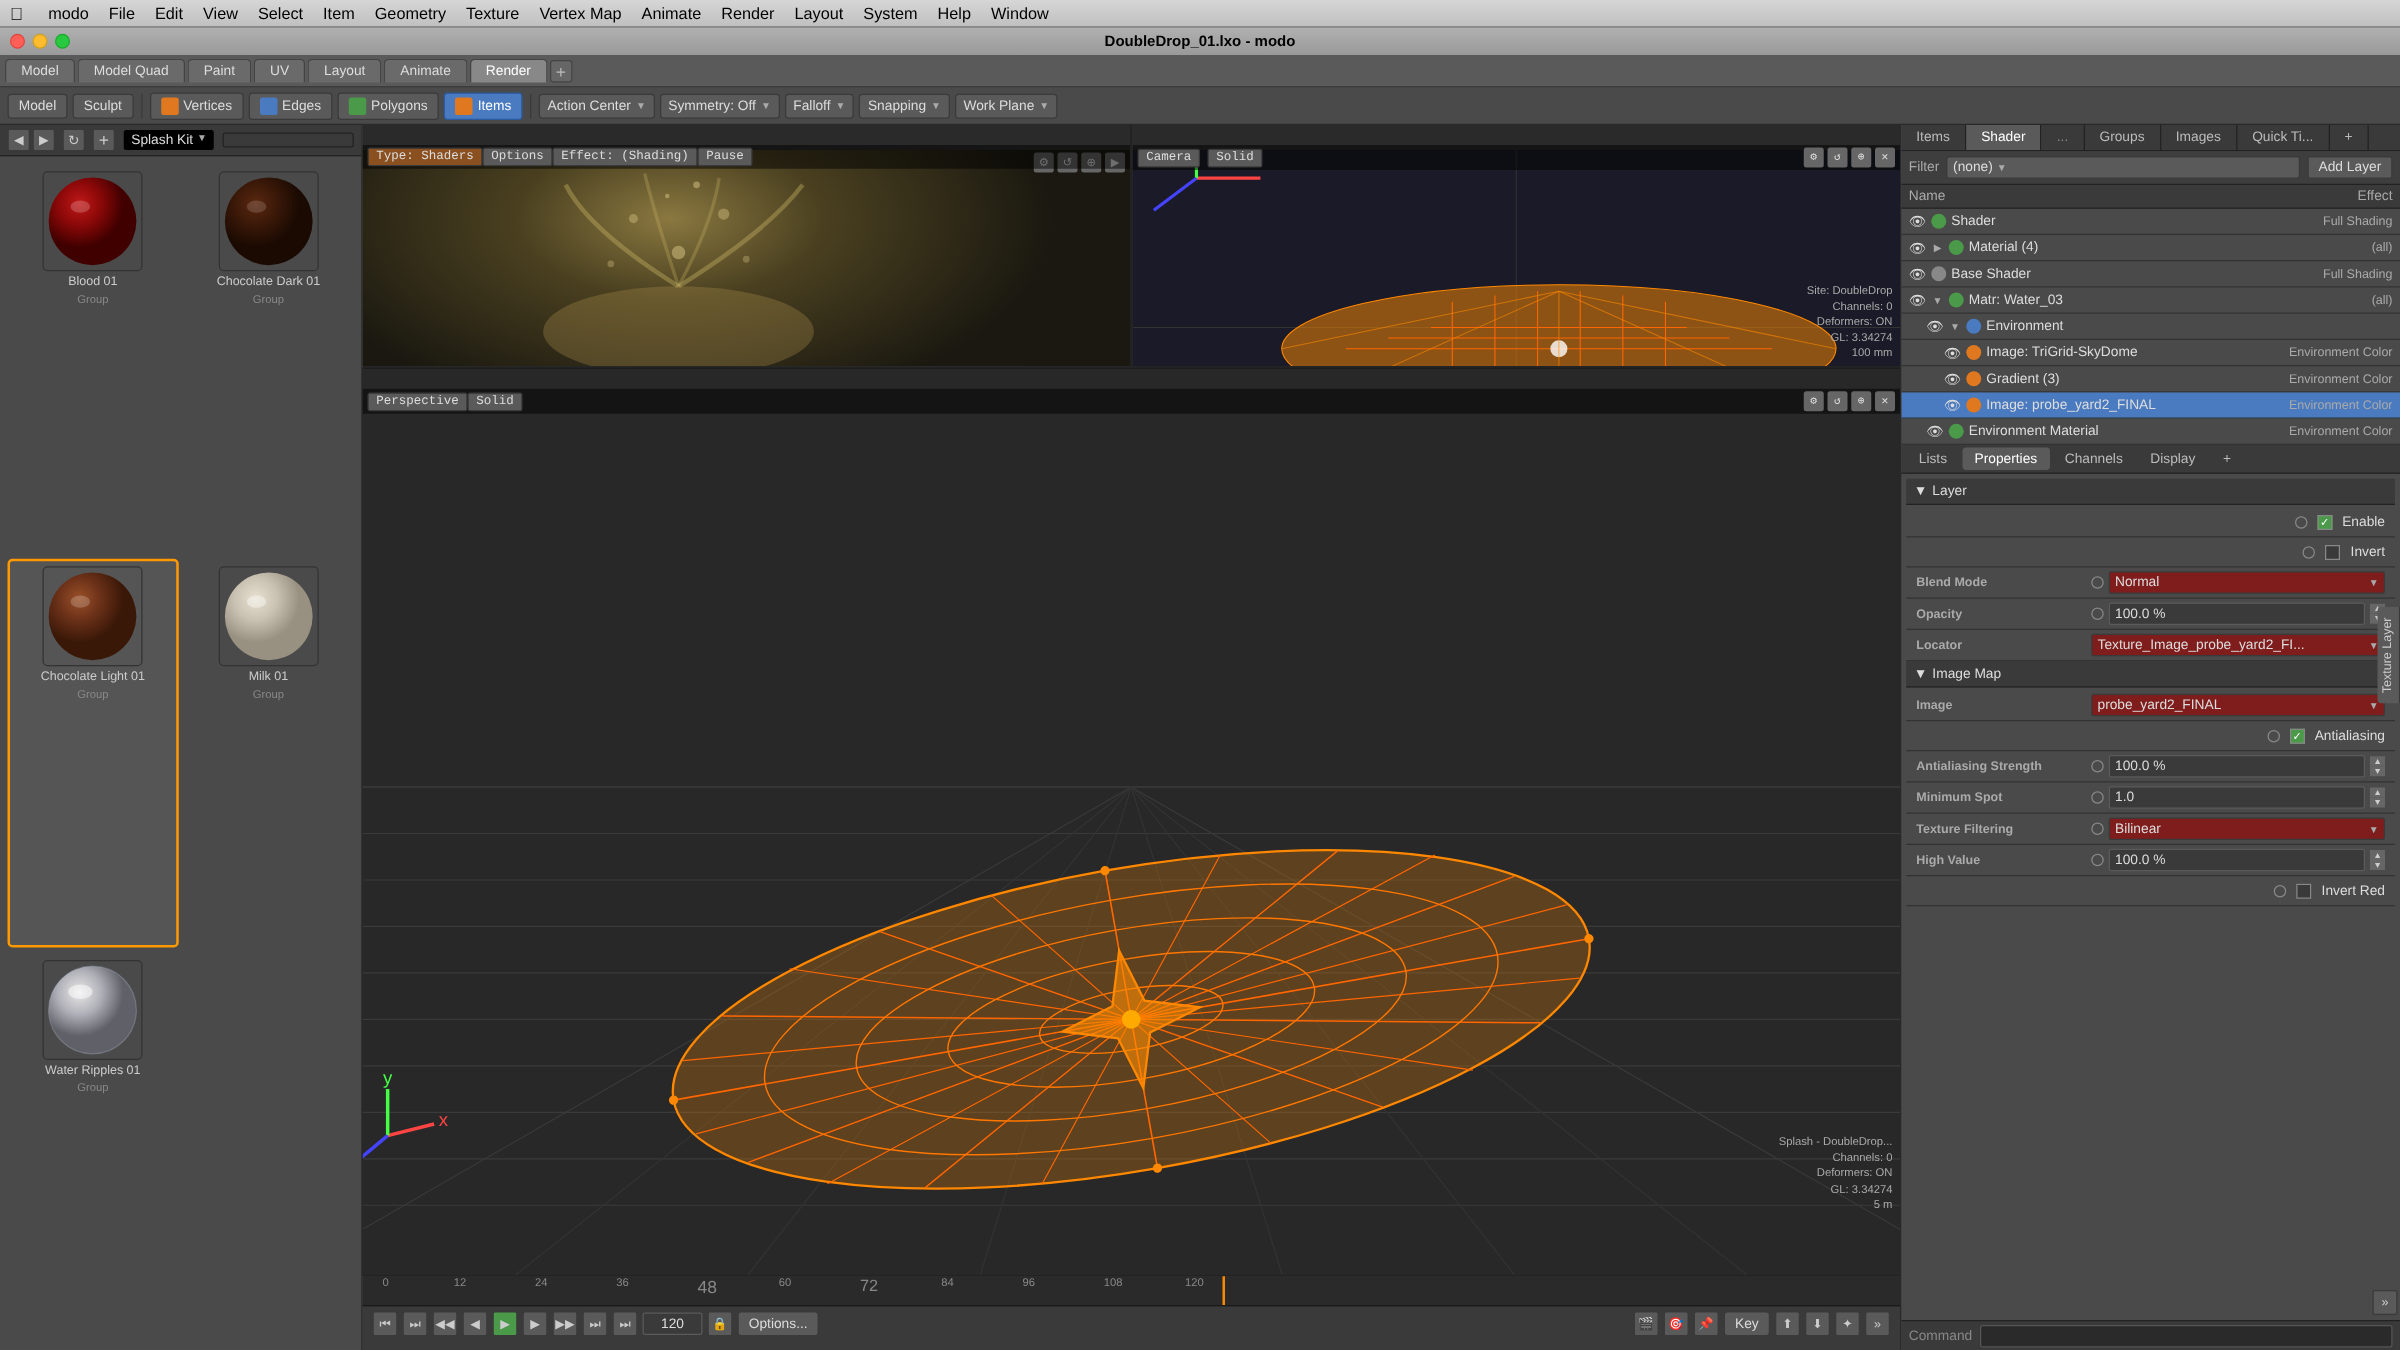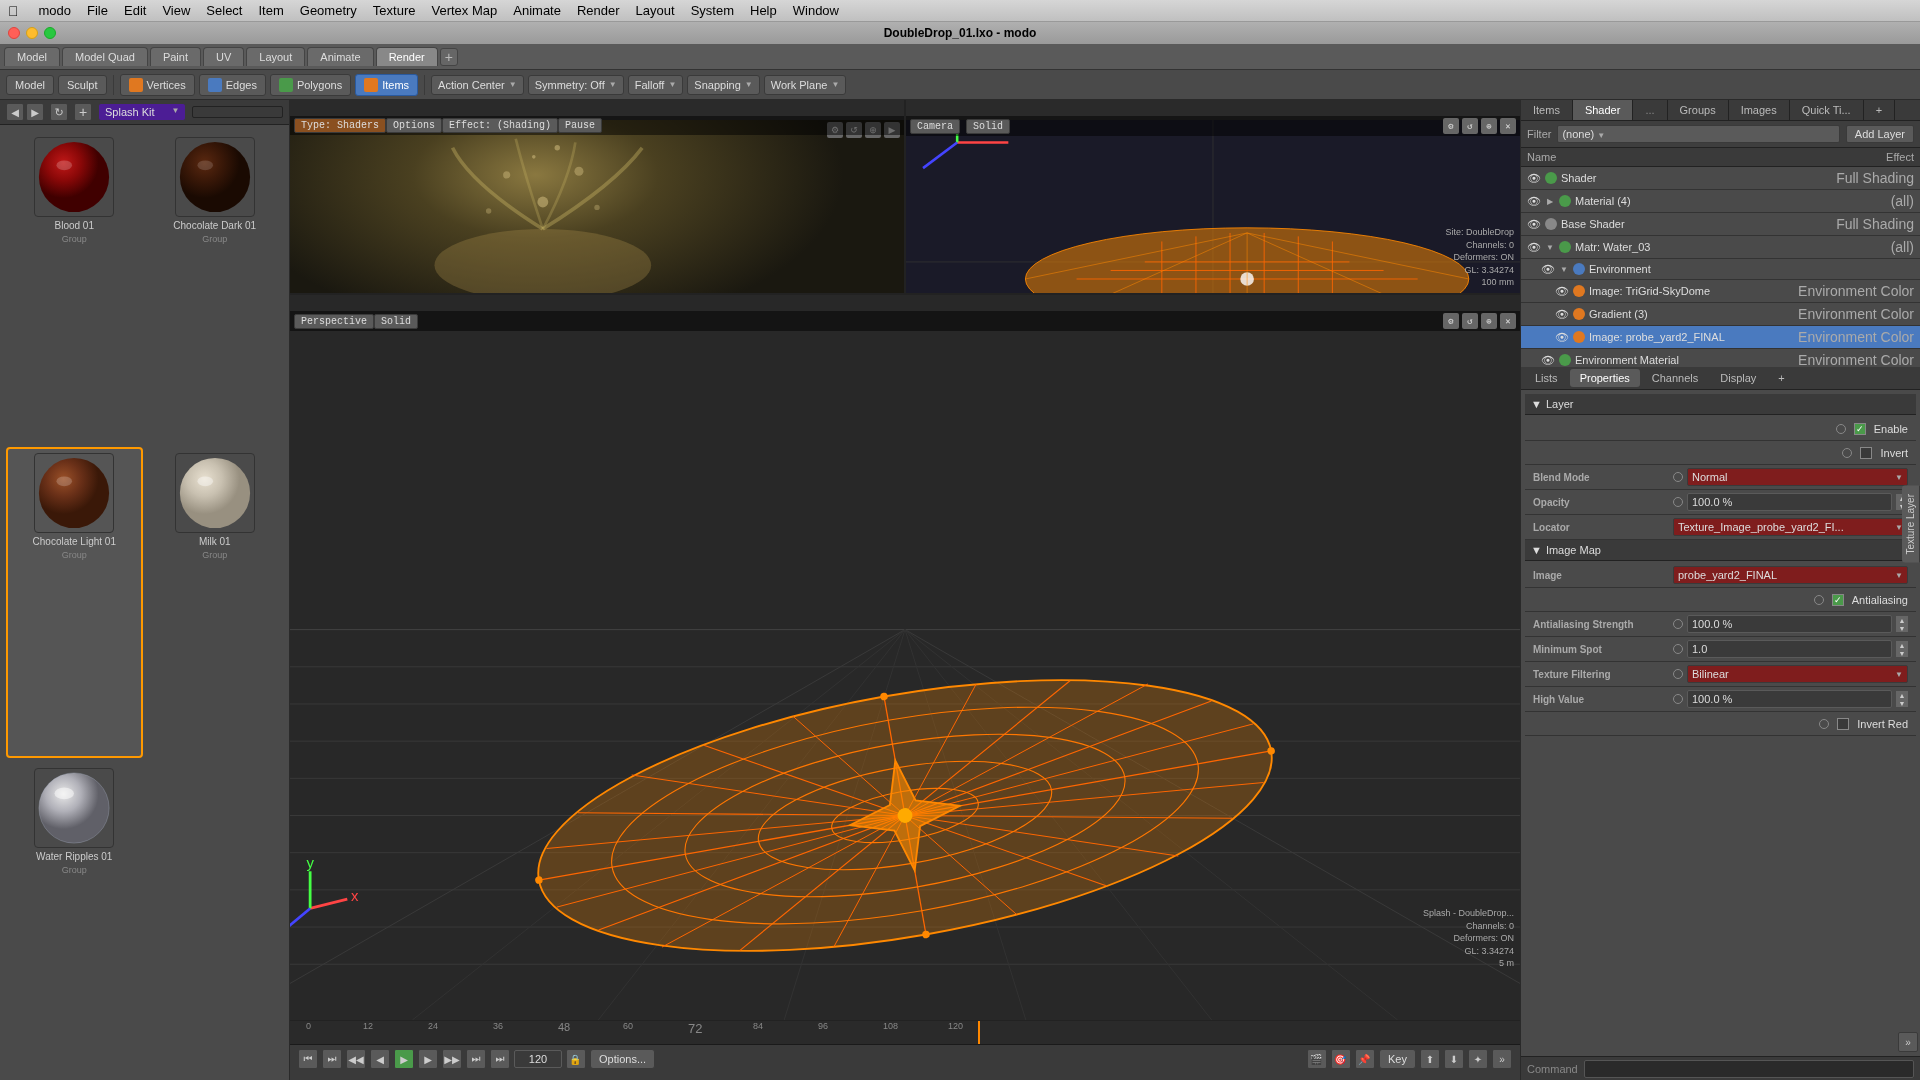--- a/index.html
+++ b/index.html
@@ -185,23 +185,23 @@
       border: 1px solid #3a3a3a;
       border-radius: 2px;
       display: flex; align-items: center; justify-content: center;
       cursor: pointer;
       font-size: 14px;
       color: #ccc;
     }
     .kit-selector {
       display: flex;
       align-items: flex-start;
-      gap: 17px;
+      gap: 3px;
       padding: 2px 6px;
-      background: #4c1d95;
+      background: #000000;
       border: 1px solid #3a3a3a;
       border-radius: 3px;
       cursor: pointer;
       color: #ddd;
       font-size: 11px;
     }
     .slider-bar {
       flex: 1;
       height: 12px;
       background: #3a3a3a;
@@ -469,21 +469,21 @@
       width: 12px; height: 12px;
       border-radius: 50%;
       flex-shrink: 0;
     }
     .dot-green { background: #4a9a4a; }
     .dot-gray { background: #888; }
     .dot-blue { background: #4a7abf; }
     .dot-orange { background: #e07820; }
 
     .shader-name { flex: 1; font-size: 11px; }
-    .shader-effect { color: #aaa; font-size: 14px; margin-left: auto; }
+    .shader-effect { color: #aaa; font-size: 10px; margin-left: auto; }
 
     .expand-arrow {
       width: 10px; height: 10px;
       display: flex; align-items: center; justify-content: center;
       font-size: 8px;
       color: #aaa;
     }
 
     
     .properties-tabs {
@@ -1028,21 +1028,21 @@
     </div>
 
     <div class="timeline">
       <div class="timeline-ruler">
         <div style="position:relative; width:100%; height:100%;">
 
           <span style="position:absolute; left:8px; font-size:9px; color:#888;">0</span>
           <span style="position:absolute; left:65px; font-size:9px; color:#888;">12</span>
           <span style="position:absolute; left:130px; font-size:9px; color:#888;">24</span>
           <span style="position:absolute; left:195px; font-size:9px; color:#888;">36</span>
-          <span style="position:absolute; left:260px; font-size:11px; color:#888;">48</span>
+          <span style="position:absolute; left:260px; font-size:14px; color:#888;">48</span>
           <span style="position:absolute; left:325px; font-size:9px; color:#888;">60</span>
           <span style="position:absolute; left:390px; font-size:13px; color:#888;">72</span>
           <span style="position:absolute; left:455px; font-size:9px; color:#888;">84</span>
           <span style="position:absolute; left:520px; font-size:9px; color:#888;">96</span>
           <span style="position:absolute; left:585px; font-size:9px; color:#888;text-align:right;">108</span>
           <span style="position:absolute; left:650px; font-size:9px; color:#888;">120</span>
 
           <div style="position:absolute; left:680px; top:0; bottom:0; width:2px; background:#ff8800;"></div>
         </div>
       </div>

